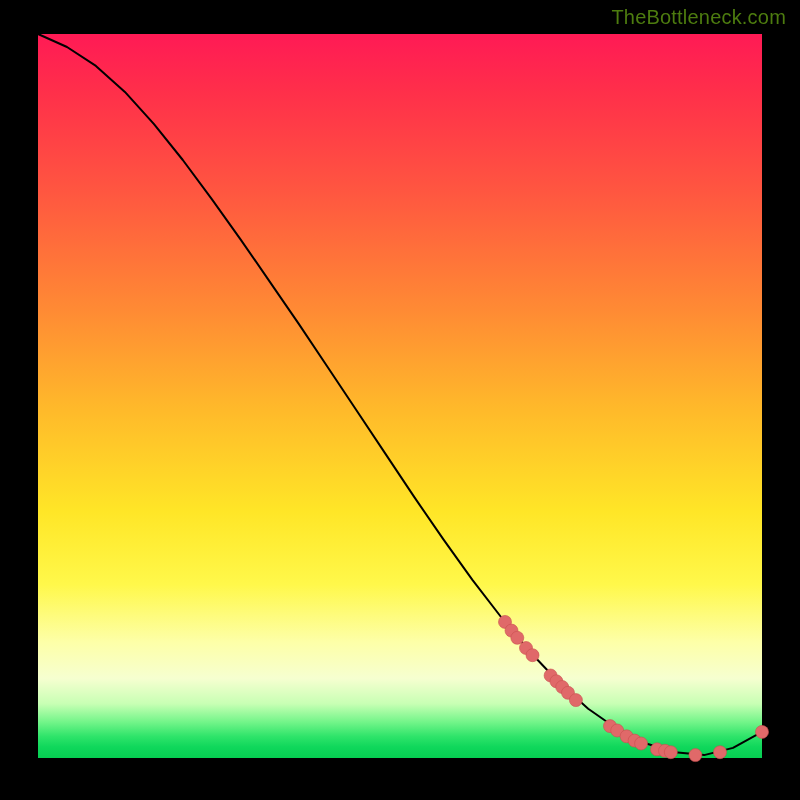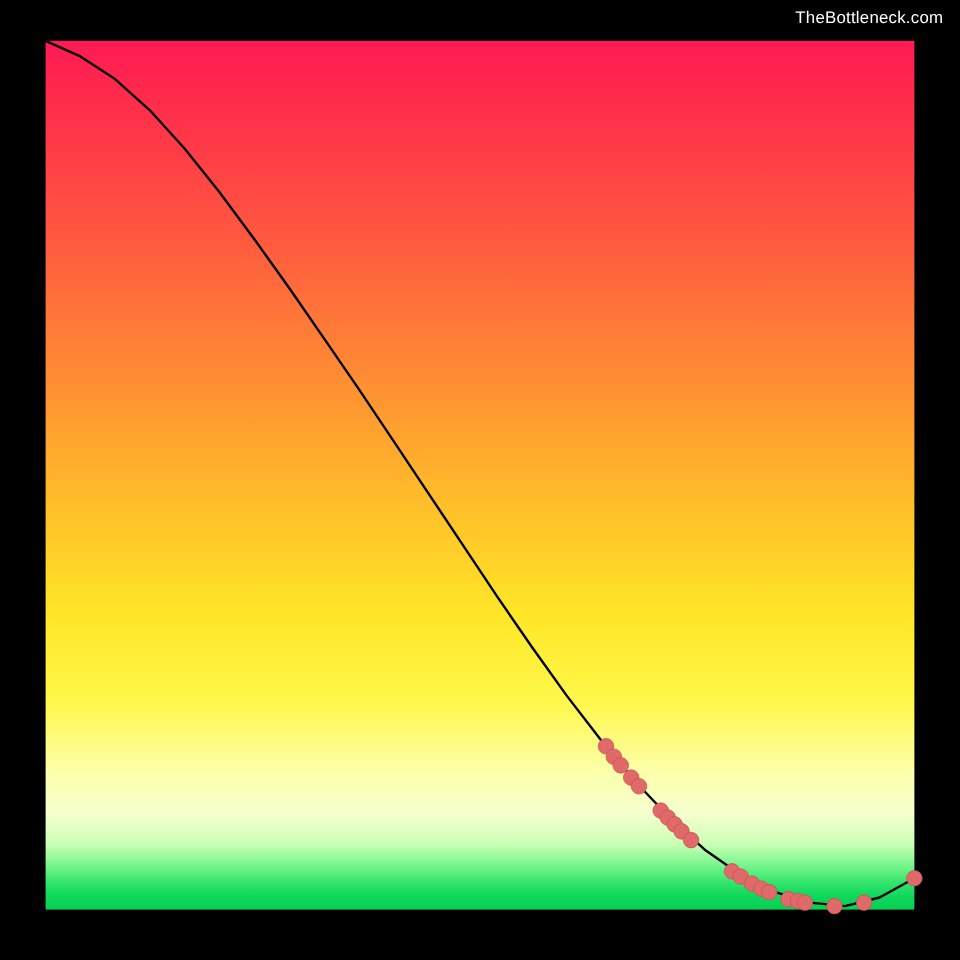--- a/index.html
+++ b/index.html
@@ -14,22 +14,22 @@
   .stage {
     position: relative;
     width: 800px;
     height: 800px;
     background: #000;
   }
   .watermark {
     position: absolute;
     top: 6px;
     right: 14px;
-    color: #ffffff;
-    font-size: 14px;
+    color: #4d7c0f;
+    font-size: 20px;
     font-weight: 500;
     letter-spacing: 0.2px;
     user-select: none;
   }
   
   .panel {
     position: absolute;
     left: 38px;
     top: 34px;
     width: 724px;

